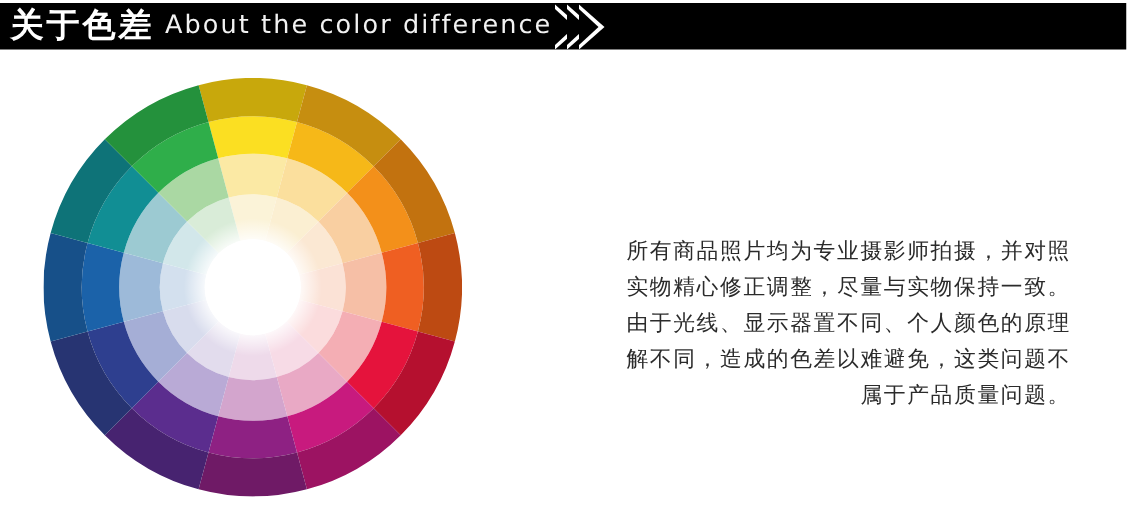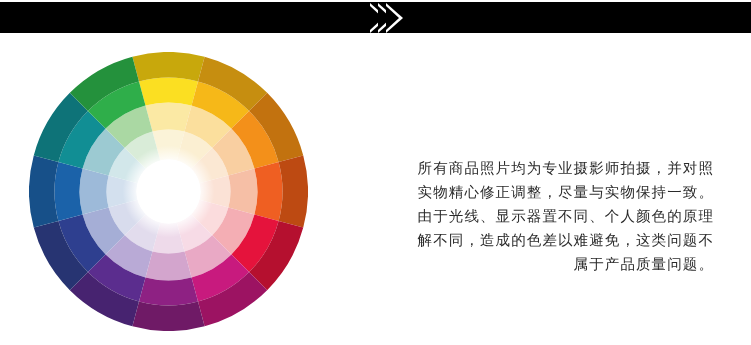--- a/index.html
+++ b/index.html
@@ -105,20 +105,22 @@
     letter-spacing: 1.1px;
     text-align: right;
     white-space: pre-line;
   }
 </style>
 </head>
 <body>
 
 <div id="header-bar">
   <div id="header-title-group">
+    <span id="header-title-cn">关于色差</span>
+    <span id="header-title-en">About the color difference</span>
   </div>
   <div id="header-chevrons" style="left: 370px;">
     <span class="chevron first"></span>
     <span class="chevron"></span>
     <span class="chevron"></span>
   </div>
 </div>
 
 <div id="color-wheel">
   <svg id="wheel-svg" width="279" height="279" viewBox="0 0 279 279">

